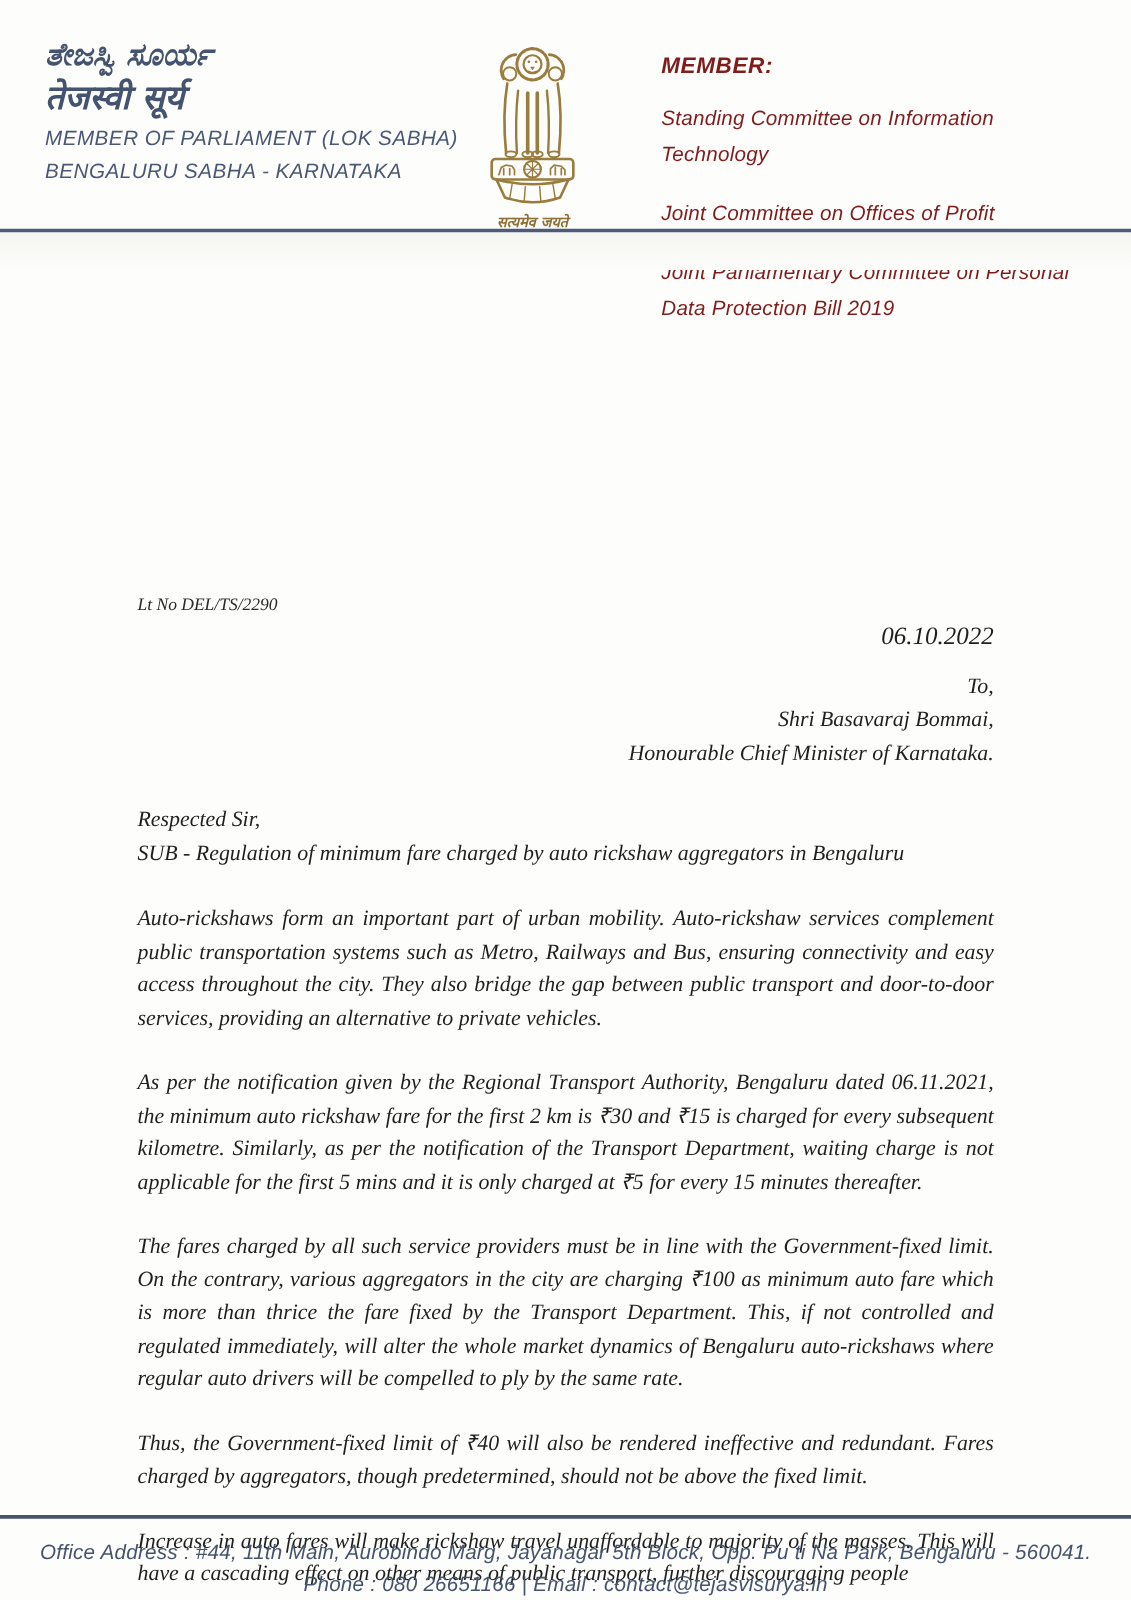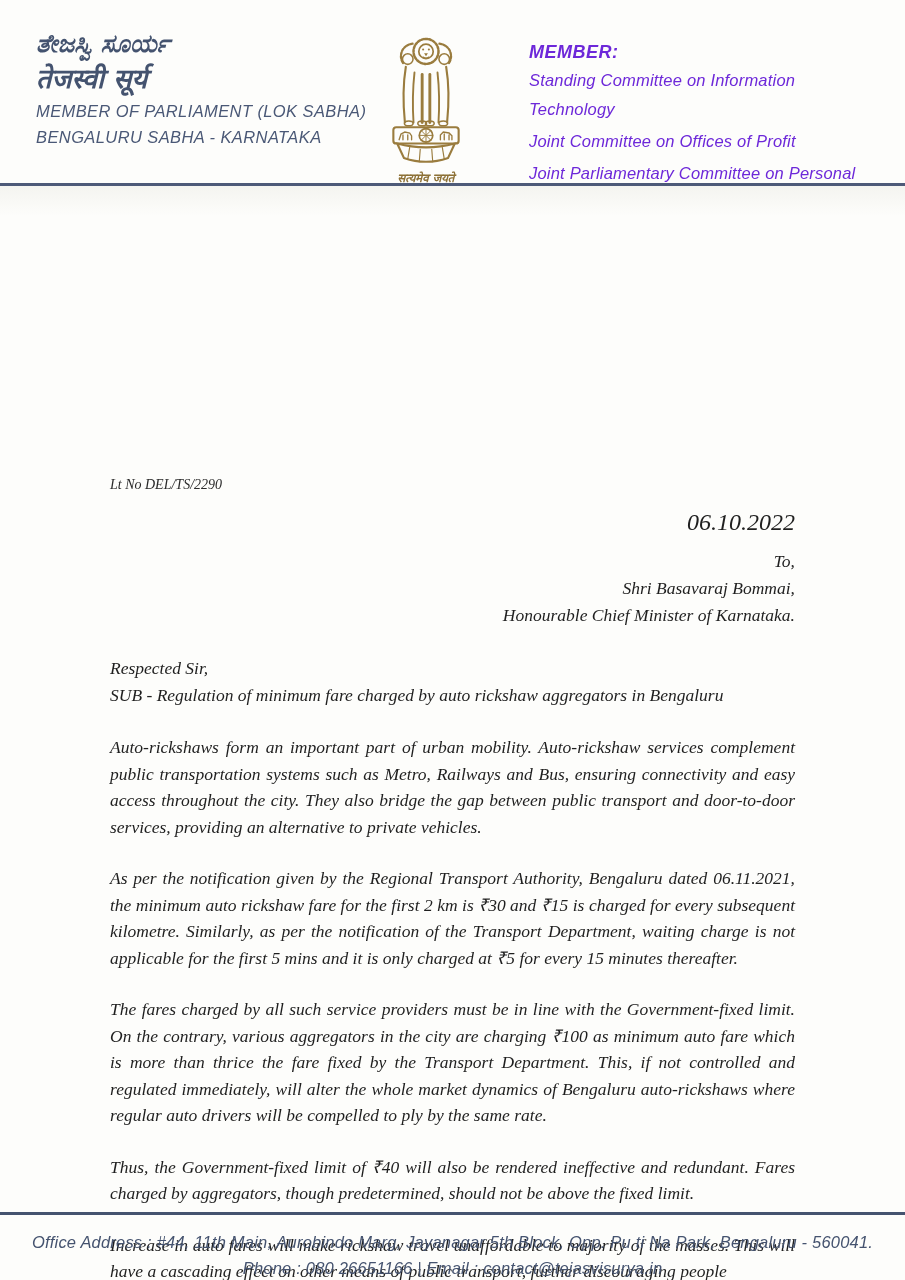--- a/index.html
+++ b/index.html
@@ -34,37 +34,37 @@
     font-weight:bold; font-size:29px; letter-spacing:0.5px; line-height:1.1; margin-top:2px;
   }
   .hdr-sub {
     font-family:"Liberation Sans", sans-serif;
     font-size:16.5px; letter-spacing:0.4px; line-height:1.35; margin-top:4px;
     color:#4a5876;
   }
   .hdr-emblem { width:110px; text-align:center; padding-top:2px; }
   .hdr-right {
     width:400px; padding:14px 10px 0 48px;
-    color:#6d28d9;
+    color:#7f1d1d;
     font-family:"Liberation Sans", sans-serif;
   }
   .member-heading { font-weight:bold; font-size:18px; letter-spacing:0.5px; }
-  .member-item { font-size:16.5px; line-height:29px; margin-top:3px; letter-spacing:0.2px; }
+  .member-item { font-size:16.5px; line-height:29px; margin-top:18px; letter-spacing:0.2px; }
   .hdr-rule {
     position:absolute; left:0; top:183px; width:905px; height:3px;
     background:#4d5a78;
   }
   .scan-band {
     position:absolute; left:0; top:186px; width:905px; height:30px;
     background:linear-gradient(#f4f4f0, #fdfdfb);
   }
   
   .body { padding:250px 110px 0 110px; }
   .ref-no { font-size:14px; color:#2a2a2a;margin-top:44px; }
-  .date-block { text-align:right; font-size:24px; line-height:27px; margin-top:16px; }
+  .date-block { text-align:right; font-size:20px; line-height:27px; margin-top:3px; }
   .recipient { font-size:17.5px; line-height:27px; margin-top:12px;text-align:right; }
   .salutation-block { font-size:17.5px; line-height:27px; margin-top:26px; }
   .para {
     font-size:17.5px; line-height:26.5px;
     text-align:justify; text-justify:inter-word;
     margin-top:25px;
   }
   
   .footer {
     position:absolute; left:0; top:1212px; width:905px;

